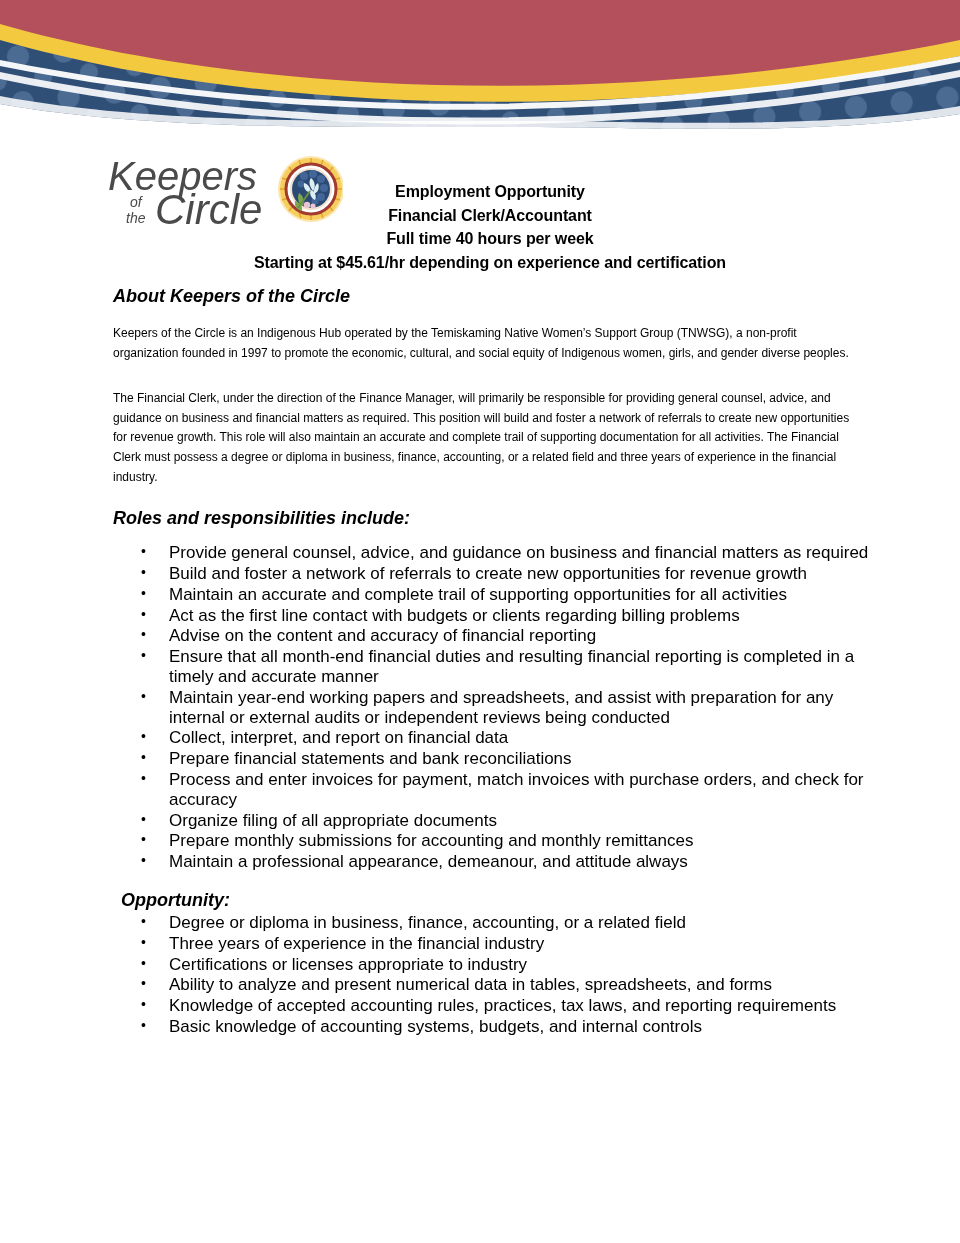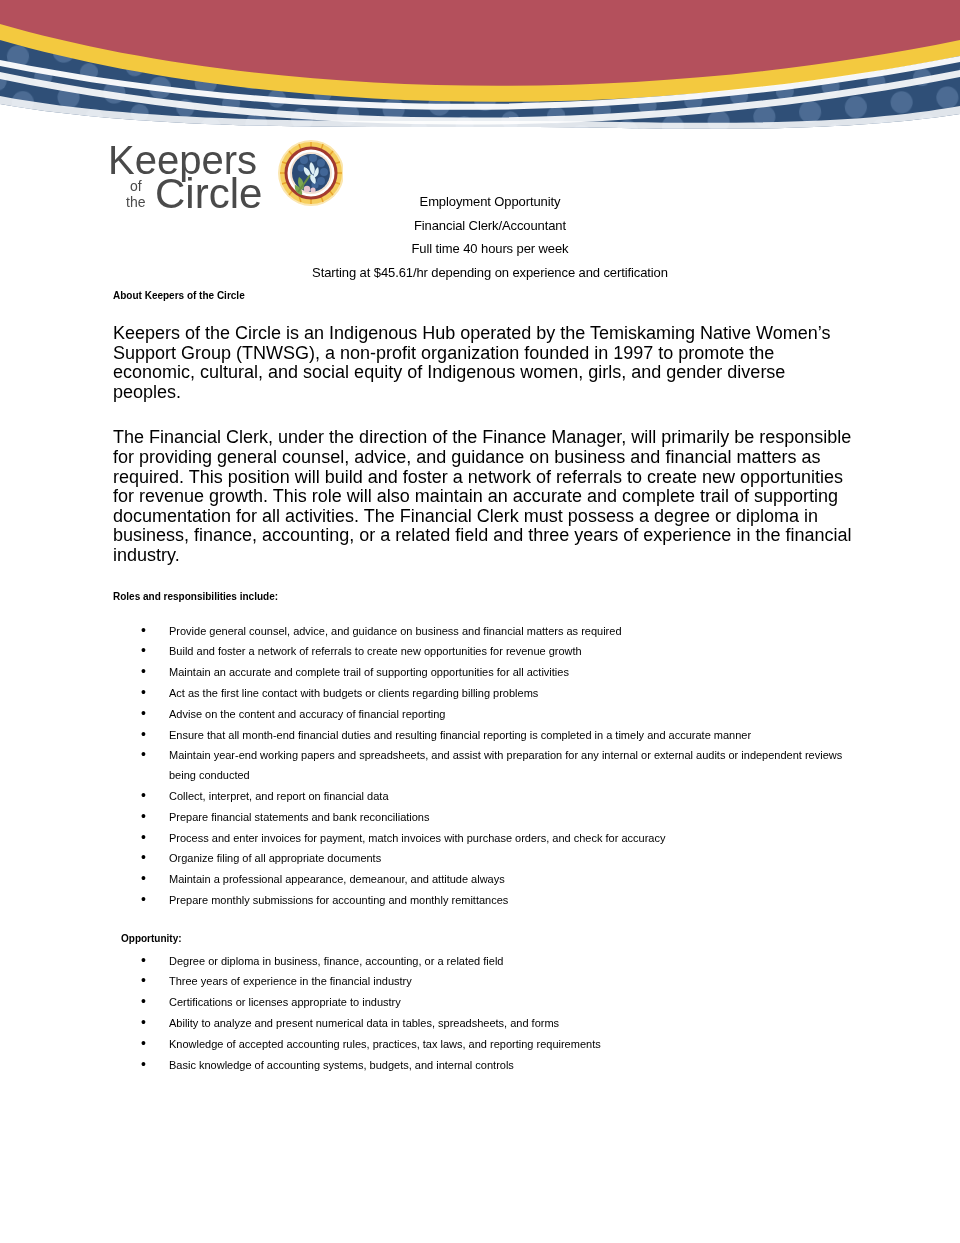--- a/index.html
+++ b/index.html
@@ -40,69 +40,71 @@
   }
 
   
   .masthead {
     position: relative;
     height: 155px;
   }
   .logo {
     position: absolute;
     left: 108px;
-    top: 4px;
+    top: 20px;
     width: 235px;
     height: 78px;
+    font-style: italic;
   }
   .logo svg { display: block; }
 
   .title-block {
     position: absolute;
     left: 120px;
-    top: 58px;
+    top: 48px;
     width: 740px;
     text-align: center;
-    font-weight: normal;
-    font-size: 13px;
+    font-weight: bold;
+    font-size: 16px;
     line-height: 23.5px;
     letter-spacing: -0.1px;
   }
   .title-block div { white-space: nowrap; }
 
   
   .content {
     padding: 0 100px 0 113px;
   }
   h2.section-head {
-    font-size: 10px;
+    font-size: 18px;
     font-weight: bold;
     margin: 0 0 19px 0;
     line-height: 18px;
+    font-style: italic;
   }
   h2.section-head.tight { margin-bottom: 4px; }
   h2.section-head.indent { margin-left: 8px; }
 
   p.para {
-    font-size: 18px;
+    font-size: 12px;
     line-height: 19.6px;
     margin: 0 0 26px 0;
     text-align: left;
   }
   p.para.wide { width: 737px; }
   p.para.role { width: 745px; margin-bottom: 22px; }
 
   ul.bullets {
     list-style: none;
     margin: 0;
     padding: 0;
   }
   ul.bullets li {
     position: relative;
-    font-size: 11px;
+    font-size: 17px;
     line-height: 19.8px;
     padding-left: 56px;
     margin: 0 0 1px 0;
   }
   ul.bullets li::before {
     content: "\2022";
     position: absolute;
     left: 28px;
     top: -1px;
     font-size: 14px;
@@ -232,22 +234,22 @@
       <li>Build and foster a network of referrals to create new opportunities for revenue growth</li>
       <li>Maintain an accurate and complete trail of supporting opportunities for all activities</li>
       <li>Act as the first line contact with budgets or clients regarding billing problems</li>
       <li>Advise on the content and accuracy of financial reporting</li>
       <li>Ensure that all month-end financial duties and resulting financial reporting is completed in a timely and accurate manner</li>
       <li>Maintain year-end working papers and spreadsheets, and assist with preparation for any internal or external audits or independent reviews being conducted</li>
       <li>Collect, interpret, and report on financial data</li>
       <li>Prepare financial statements and bank reconciliations</li>
       <li>Process and enter invoices for payment, match invoices with purchase orders, and check for accuracy</li>
       <li>Organize filing of all appropriate documents</li>
+      <li>Prepare monthly submissions for accounting and monthly remittances</li>
       <li>Maintain a professional appearance, demeanour, and attitude always</li>
-      <li>Prepare monthly submissions for accounting and monthly remittances</li>
     </ul>
 
     <div class="spacer-1"></div>
 
     <h2 class="section-head tight indent">Opportunity:</h2>
     <ul class="bullets reqs">
       <li>Degree or diploma in business, finance, accounting, or a related field</li>
       <li>Three years of experience in the financial industry</li>
       <li>Certifications or licenses appropriate to industry</li>
       <li>Ability to analyze and present numerical data in tables, spreadsheets, and forms</li>

